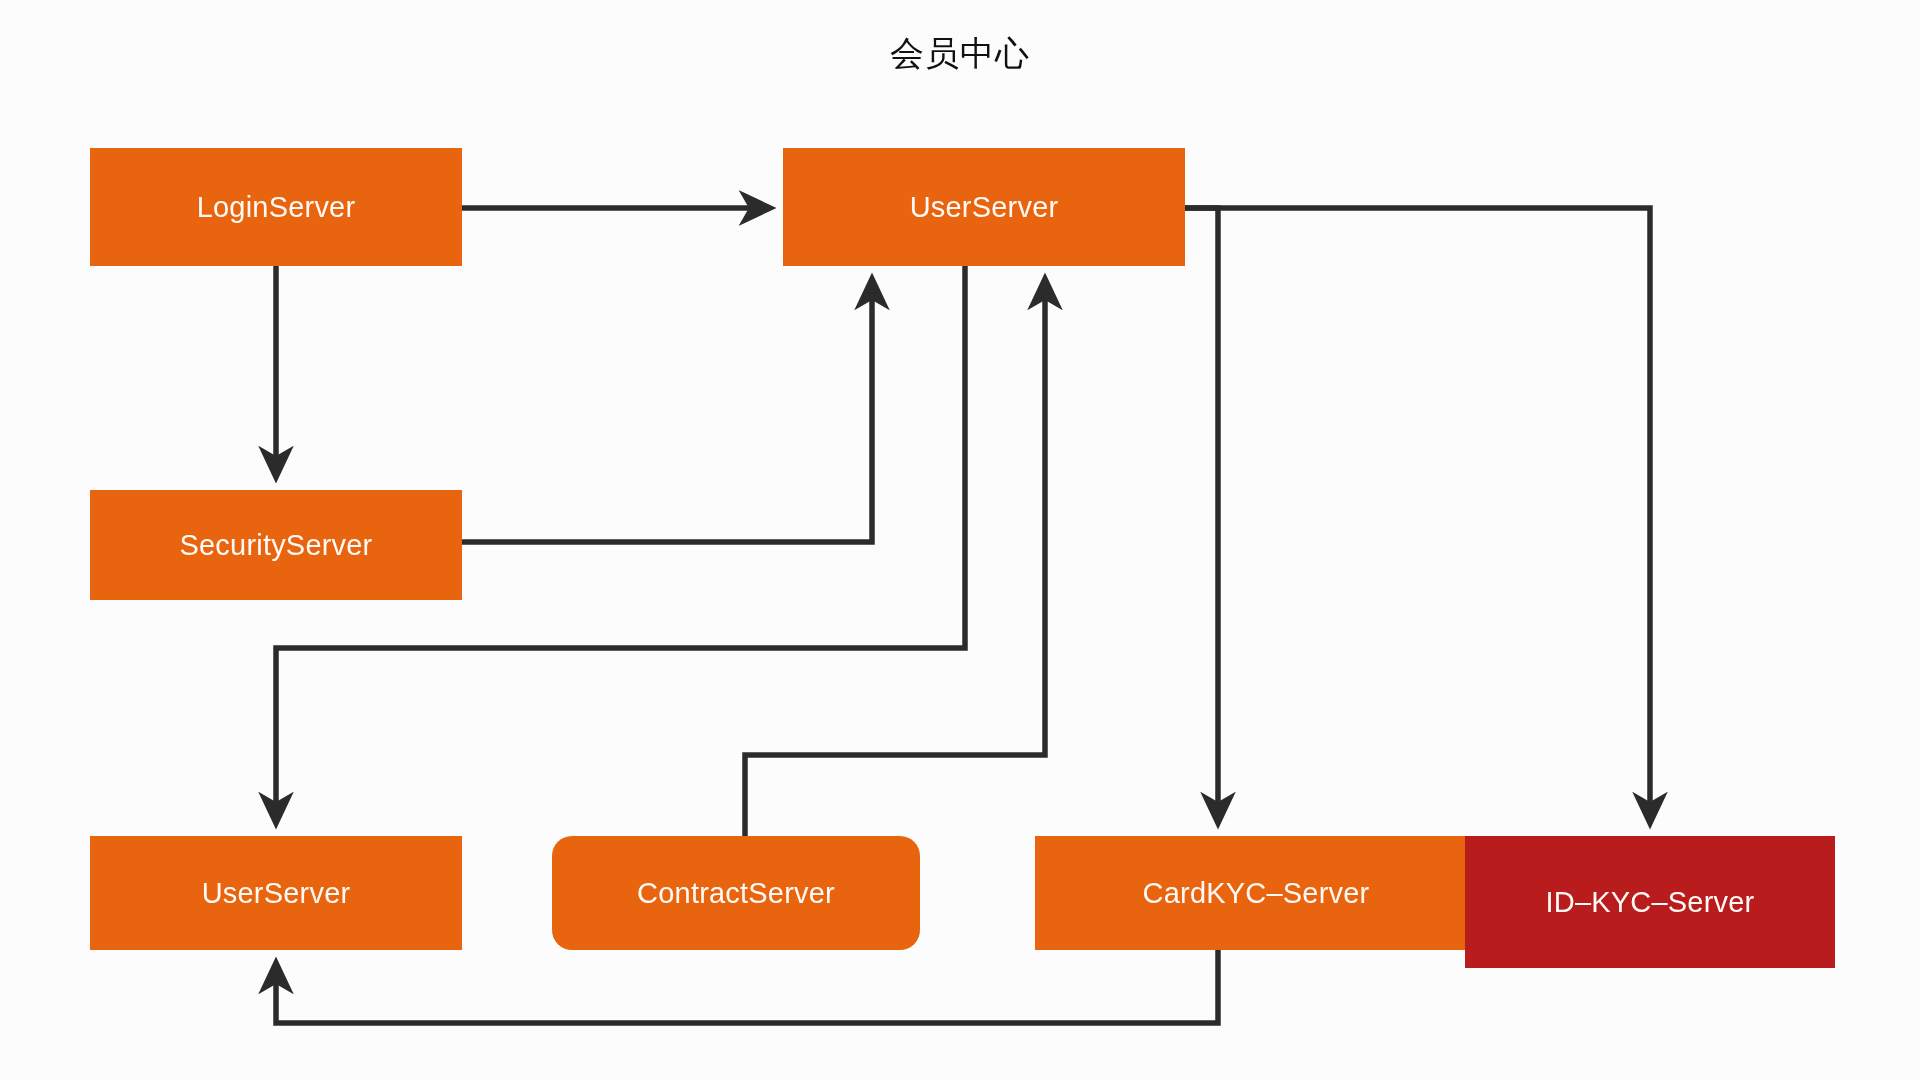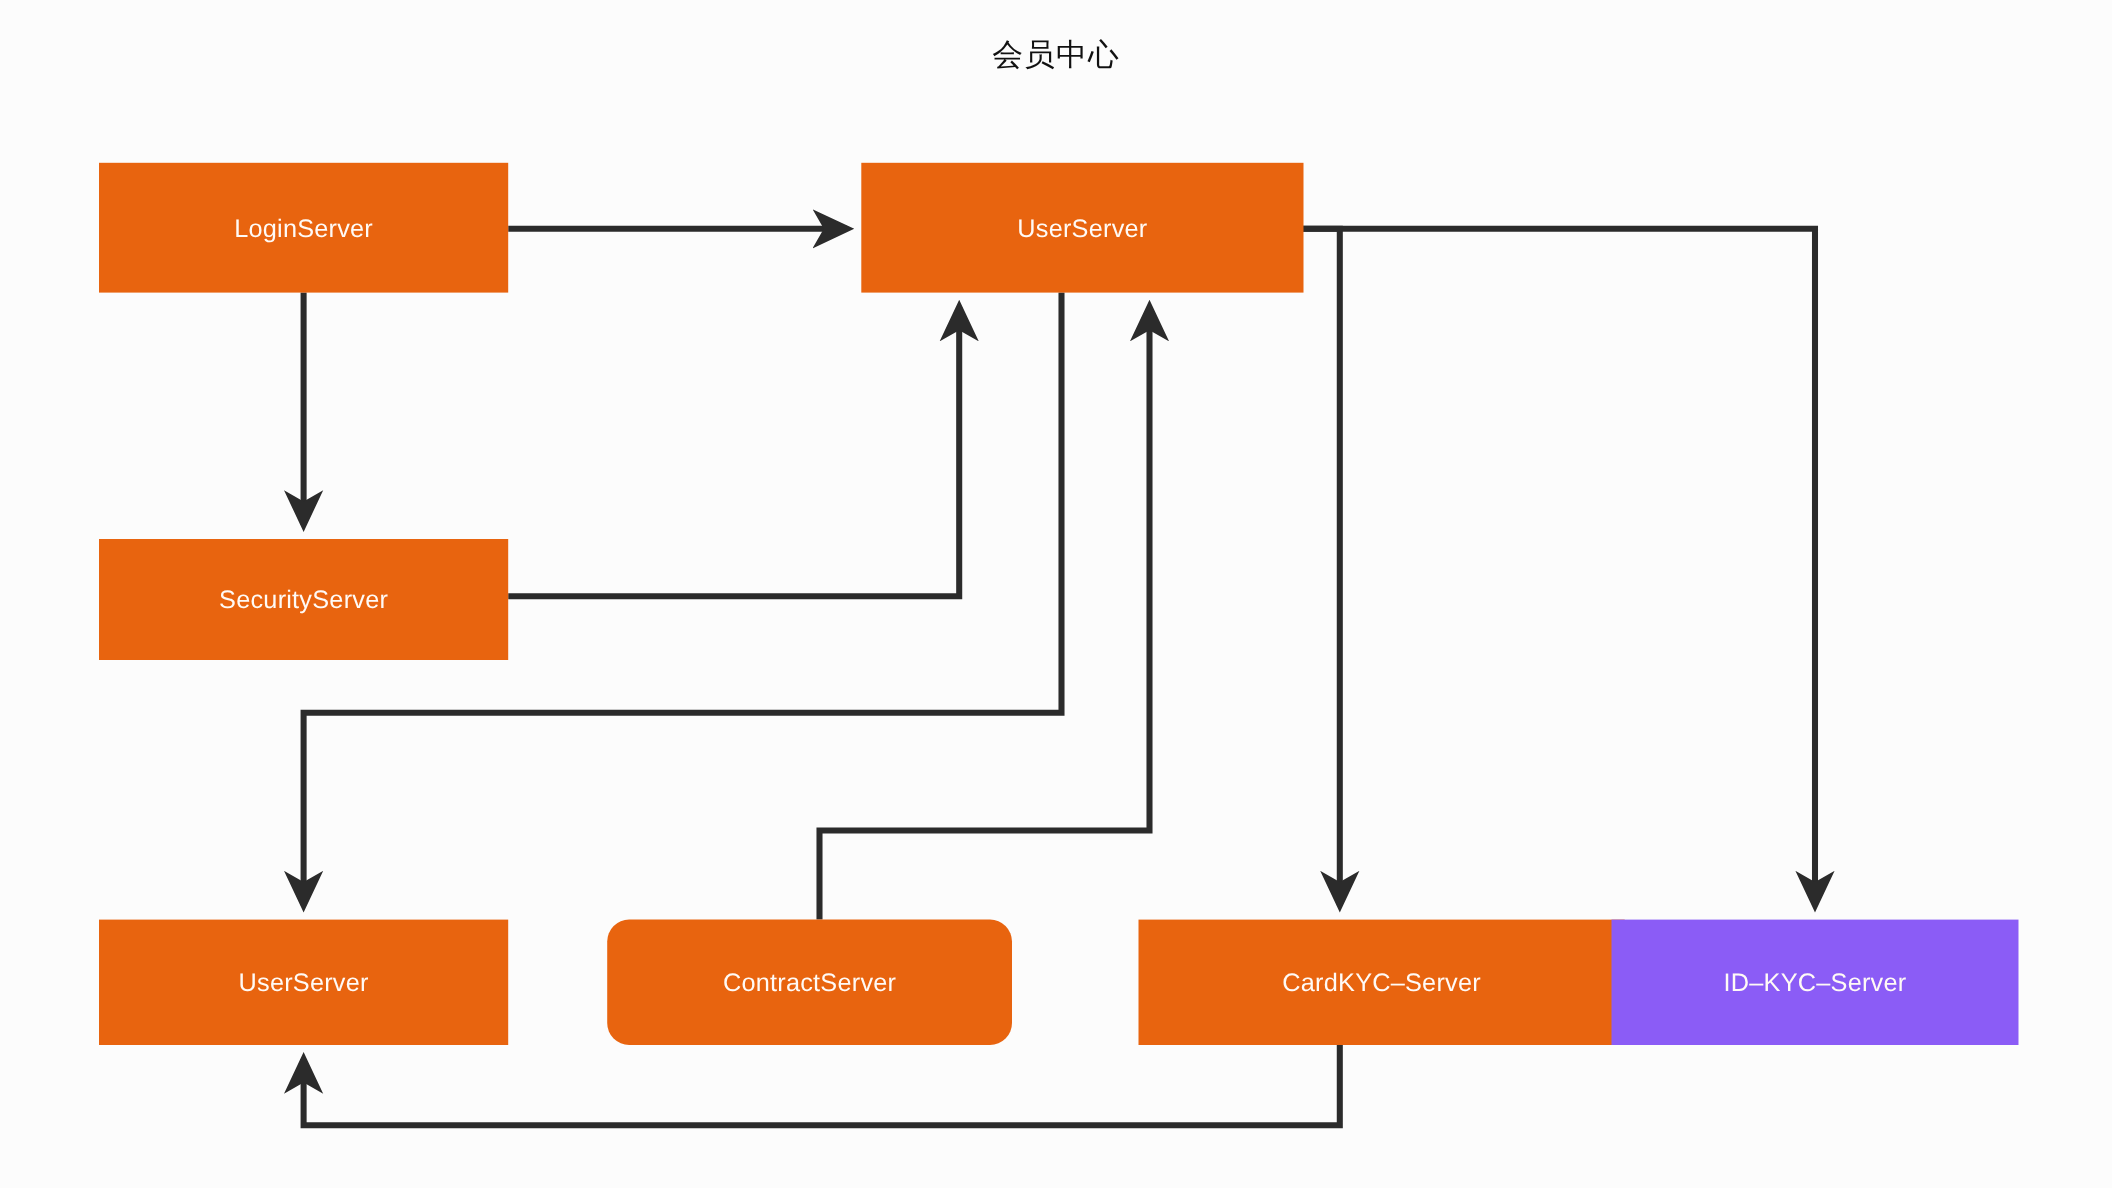--- a/index.html
+++ b/index.html
@@ -10,37 +10,37 @@
     font-family:"Liberation Sans","DejaVu Sans",sans-serif;
     overflow:hidden;
     position:relative;
   }
   #stage{position:relative;width:1920px;height:1080px;}
 
   #diagram-title{
     position:absolute;
     left:0;right:0;top:36px;
     text-align:center;
-    font-size:28px;
+    font-size:34px;
     font-weight:400;
     color:#111111;
     letter-spacing:1px;
     line-height:1;
   }
 
   svg.edges{position:absolute;left:0;top:0;width:1920px;height:1080px;}
 
   .node{
     position:absolute;
     background:#e8640f;
     color:#fffaf6;
     display:flex;
     align-items:center;
     justify-content:center;
-    font-size:23px;
+    font-size:29px;
     font-weight:400;
     letter-spacing:.2px;
     box-sizing:border-box;
     white-space:nowrap;
   }
 </style>
 </head>
 <body style="background: rgb(252, 252, 252);">
 
 <div id="stage">
@@ -80,15 +80,15 @@
   <div class="node" style="left: 783px; top: 148px; width: 402px; height: 118px; background: rgb(232, 100, 15); color: rgb(255, 250, 246);">UserServer</div>
 
   <div class="node" style="left: 90px; top: 490px; width: 372px; height: 110px; background: rgb(232, 100, 15); color: rgb(255, 250, 246);">SecurityServer</div>
 
   <div class="node" style="left: 90px; top: 836px; width: 372px; height: 114px; background: rgb(232, 100, 15); color: rgb(255, 250, 246);">UserServer</div>
 
   <div class="node" style="left: 552px; top: 836px; width: 368px; height: 114px; background: rgb(232, 100, 15); color: rgb(255, 250, 246); border-radius: 20px;">ContractServer</div>
 
   <div class="node" style="left: 1035px; top: 836px; width: 442px; height: 114px; background: rgb(232, 100, 15); color: rgb(255, 250, 246);">CardKYC–Server</div>
 
-  <div class="node" style="left: 1465px; top: 836px; width: 370px; height: 114px; background: #8b5cf6; color: rgb(255, 250, 246);">ID–KYC–Server</div>
+  <div class="node" style="left: 1465px; top: 836px; width: 370px; height: 132px; background: #b91c1c; color: rgb(255, 250, 246);">ID–KYC–Server</div>
 
 </div>
 
 </body></html>

